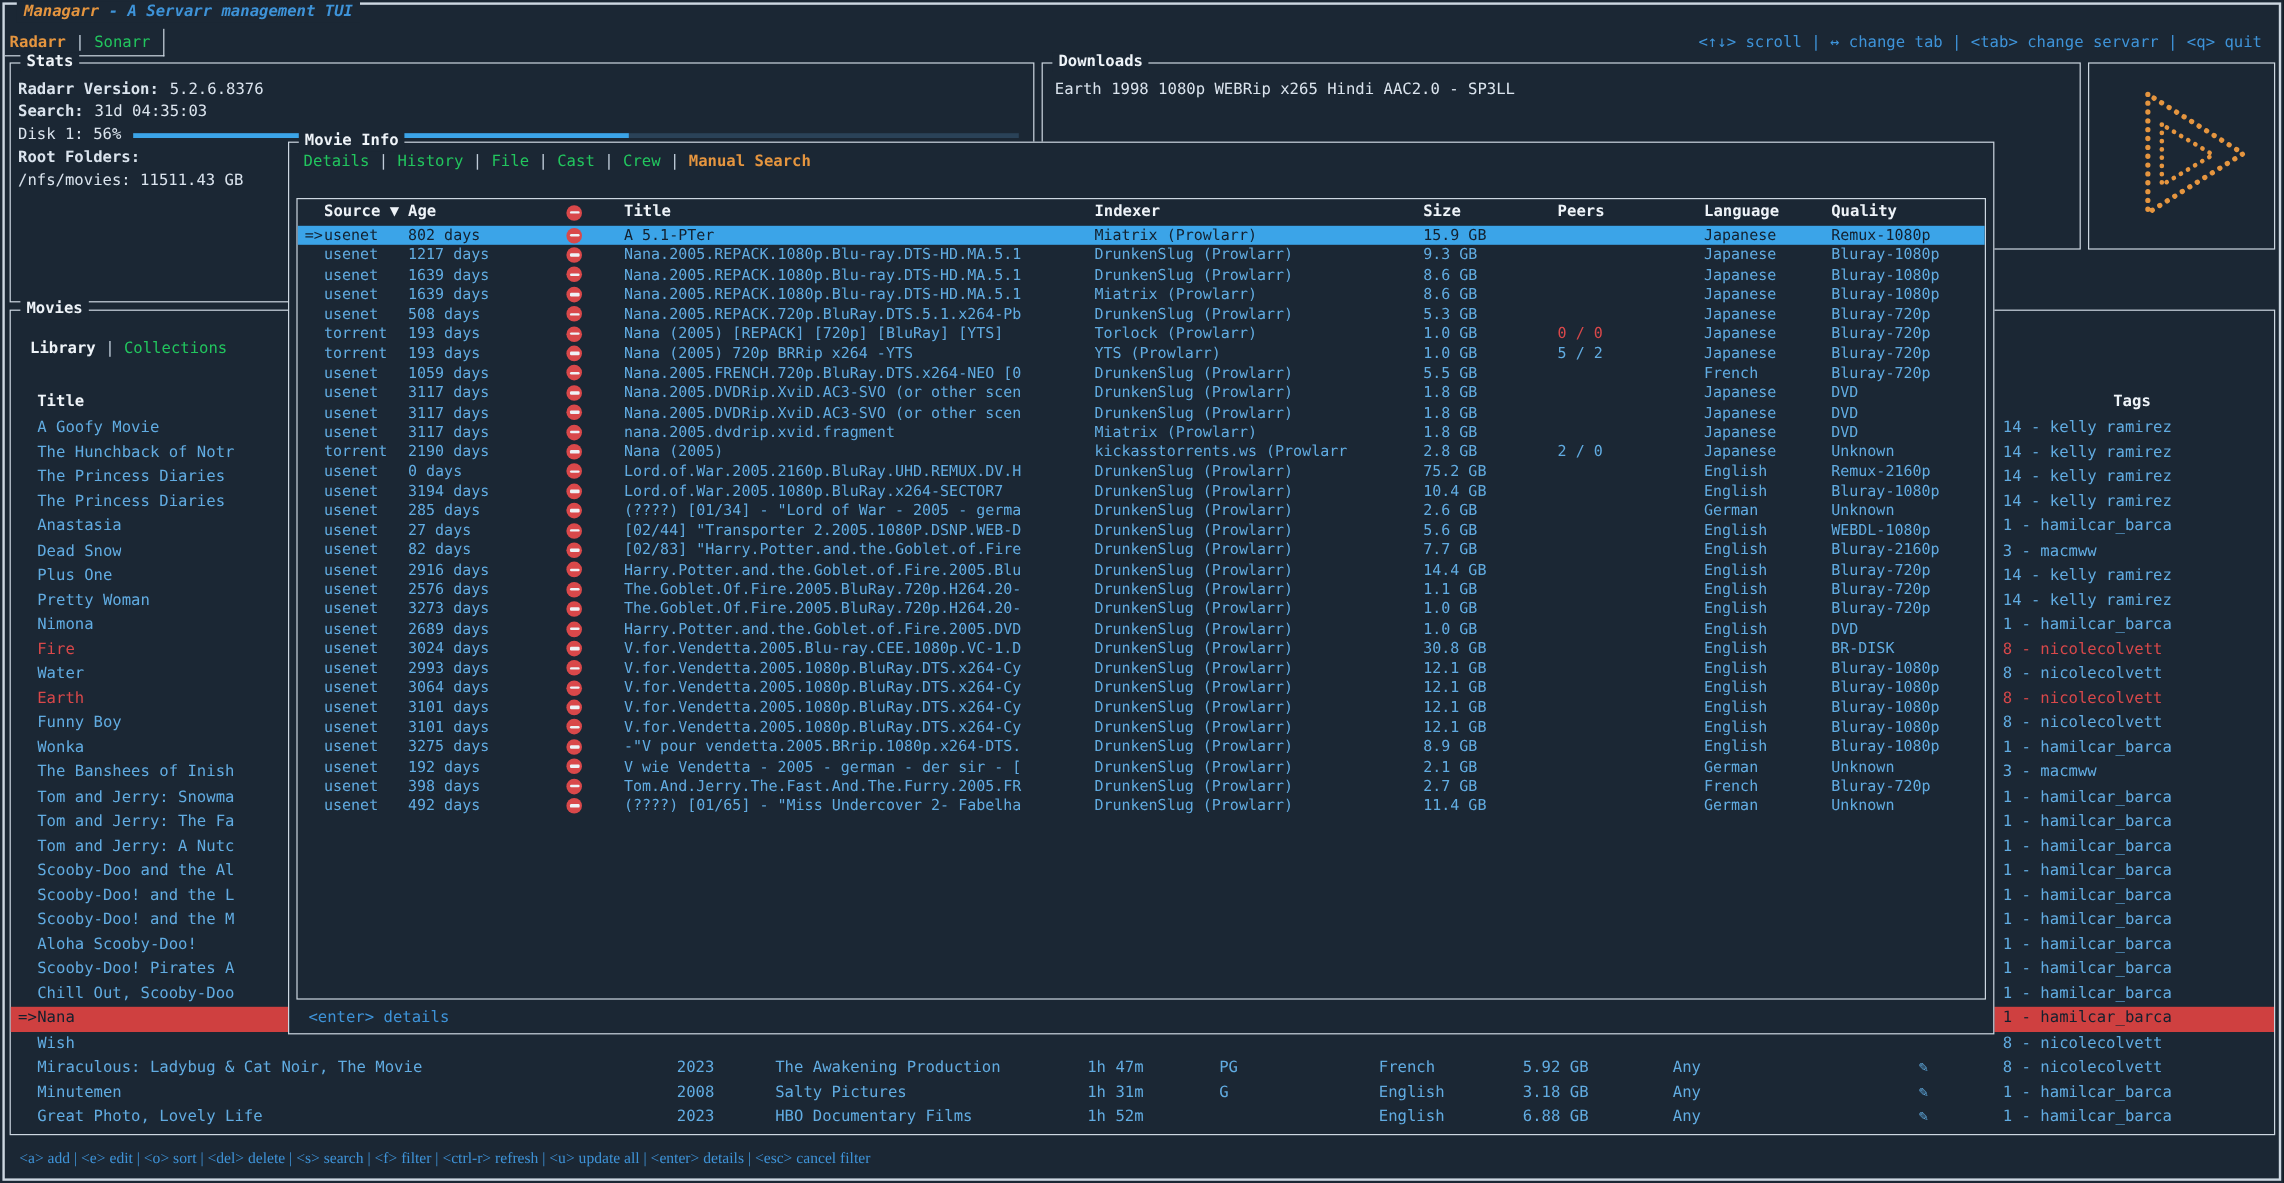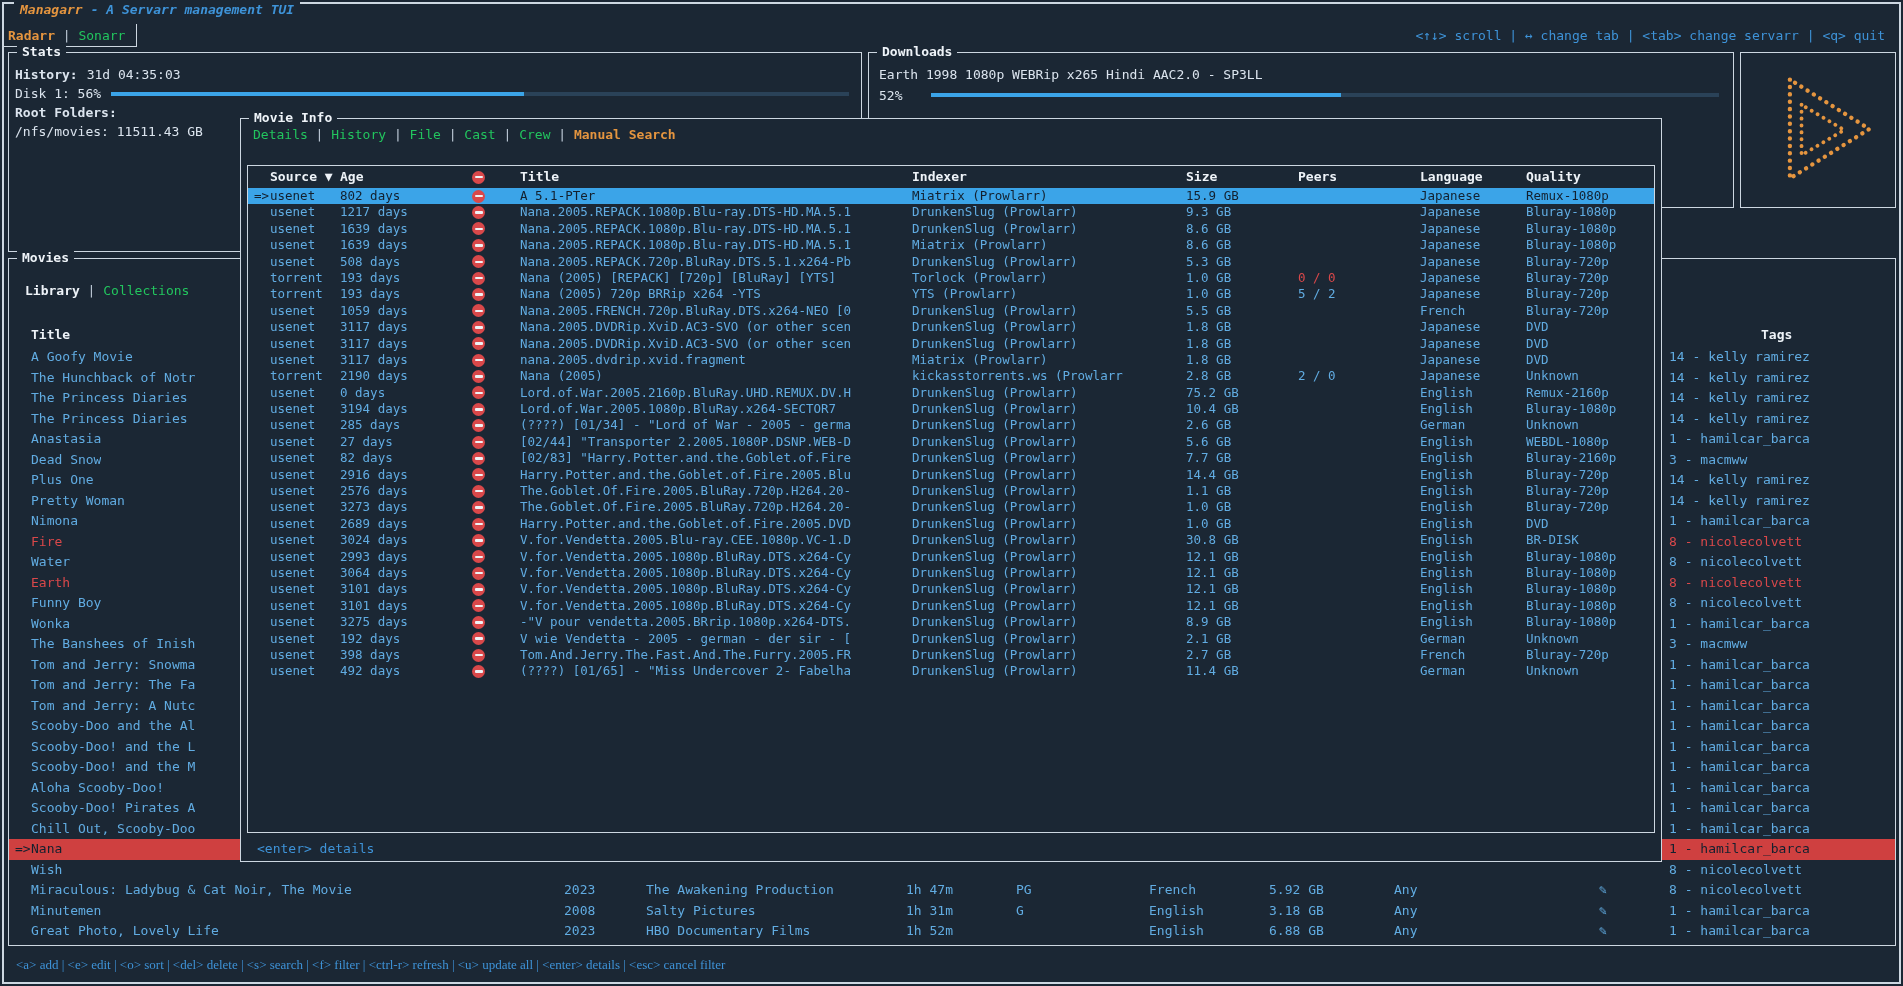--- a/index.html
+++ b/index.html
@@ -100,37 +100,32 @@
     <span class="tabs-strip">
         <span class="tab active">Radarr</span>
         <span class="tab">Sonarr</span>
       </span>
   </div>
   <div class="top-keys">&lt;↑↓&gt; scroll | ↔ change tab | &lt;tab&gt; change servarr | &lt;q&gt; quit</div>
 
   <div class="panel stats">
     <span class="ptitle">Stats</span>
     <div class="stats-body">
-      <div class="stat-line"><span class="stat-label">History:</span><span class="stat-value">31d 04:35:03</span></div>
+      <div class="stat-line"><span class="stat-label">Radarr Version:</span><span class="stat-value">5.2.6.8376</span></div>
+      <div class="stat-line"><span class="stat-label">Search:</span><span class="stat-value">31d 04:35:03</span></div>
       <div class="stat-line"><span>Disk 1: 56%</span><span class="gauge"><span class="gauge-fill" style="width: 56%;"></span></span></div>
       <div class="stat-line"><span class="stat-label">Root Folders:</span></div>
       <div class="stat-line"><span>/nfs/movies: 11511.43 GB</span></div>
     </div>
   </div>
 
   <div class="panel downloads">
     <span class="ptitle">Downloads</span>
     <div class="dl-body">
       <div class="dl-item">Earth 1998 1080p WEBRip x265 Hindi AAC2.0 - SP3LL</div>
-      <div class="dl-progress">
-          <span class="dl-pct">52%</span>
-          <span class="gauge">
-            <span class="gauge-fill" style="width: 52%;"></span>
-          </span>
-        </div>
     </div>
   </div>
 
   <div class="panel logo-panel">
     <span>
       <svg width="126" height="126" viewBox="0 0 130 130" aria-hidden="true">
         <polygon points="36,14 36,116 118,65" fill="none" stroke="#e5953f" stroke-width="4.5" stroke-dasharray="0.1 7.5" stroke-linecap="round"></polygon>
         <polygon points="48,40 48,92 92,66" fill="none" stroke="#e5953f" stroke-width="4" stroke-dasharray="0.1 7" stroke-linecap="round"></polygon>
       </svg>
     </span>

